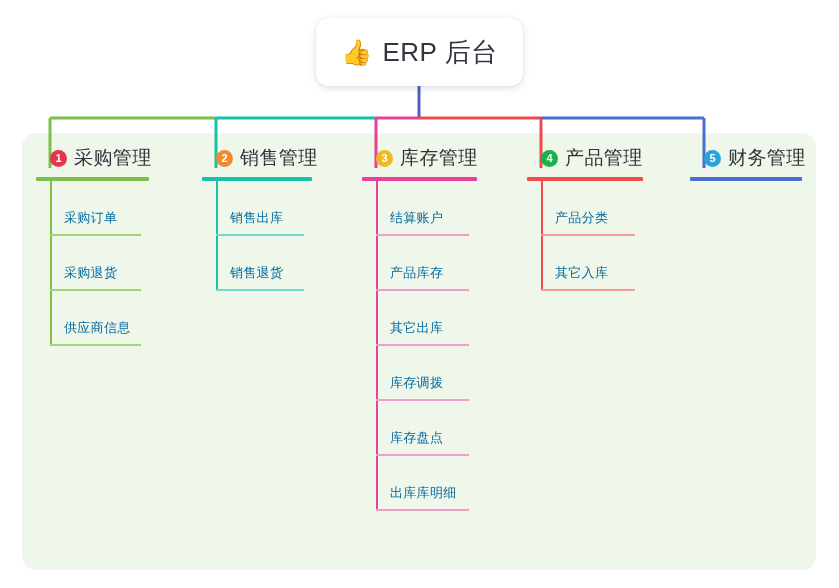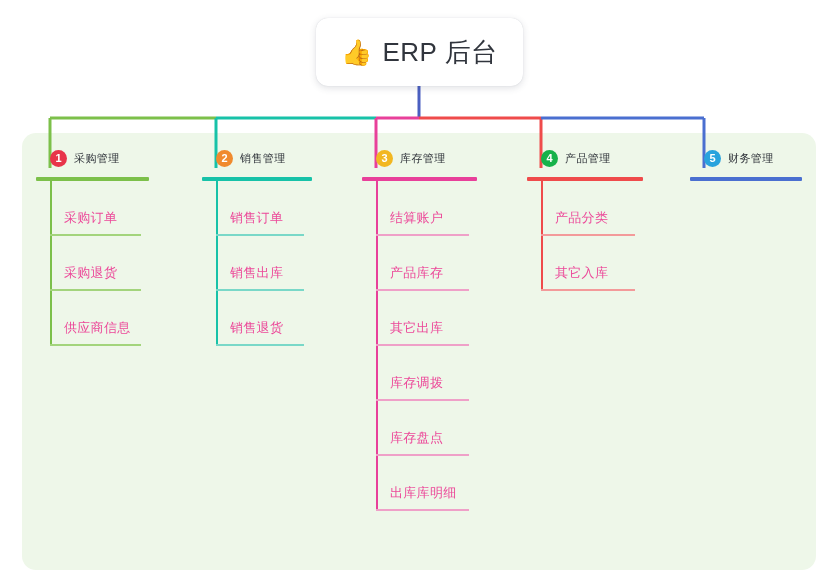--- a/index.html
+++ b/index.html
@@ -86,21 +86,21 @@
     height: 17px;
     border-radius: 50%;
     color: #ffffff;
     font-size: 11px;
     line-height: 17px;
     text-align: center;
     font-weight: 700;
     flex: none;
   }
   .branch-title {
-    font-size: 11px;
+    font-size: 19px;
     color: #2f333a;
     letter-spacing: 0.4px;
     text-align: right;
   }
   .branch-rule {
     height: 4px;
     border-radius: 1px;
     margin-top: 6px;
   }
 
@@ -111,21 +111,21 @@
   }
   .child {
     position: relative;
     height: 55px;
   }
   .child-label {
     position: absolute;
     left: 28px;
     bottom: 9px;
     font-size: 13px;
-    color: #ec4899;
+    color: #0369a1;
     white-space: nowrap;
     letter-spacing: 0.3px;
   }
   .child-rule {
     position: absolute;
     left: 14px;
     bottom: 0;
     height: 2px;
   }
   .child-stem {
@@ -187,24 +187,20 @@
       </div>
       <div class="branch" style="left: 202px; width: 110px;">
         <div class="branch-head">
           <span class="badge" style="background: rgb(240, 138, 46);">2</span>
           <span class="branch-title">销售管理</span>
         </div>
         <div class="branch-rule" style="background: rgb(23, 194, 168);"></div>
         <div class="children">
           <div class="child-stem" style="background: rgb(23, 194, 168);"></div>
           <div class="child">
-            <span class="child-label">销售订单</span>
-            <div class="child-rule" style="background: rgb(121, 216, 200); width: 88px;"></div>
-          </div>
-          <div class="child">
             <span class="child-label">销售出库</span>
             <div class="child-rule" style="background: rgb(121, 216, 200); width: 88px;"></div>
           </div>
           <div class="child">
             <span class="child-label">销售退货</span>
             <div class="child-rule" style="background: rgb(121, 216, 200); width: 88px;"></div>
           </div>
         </div>
       </div>
       <div class="branch" style="left: 362px; width: 115px;">

